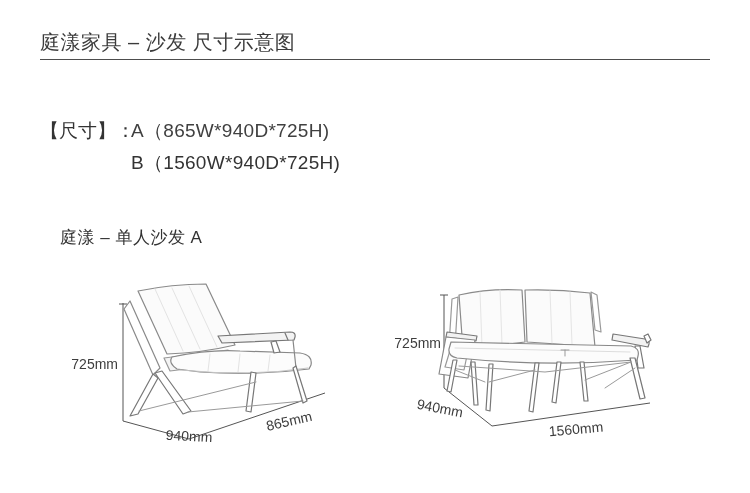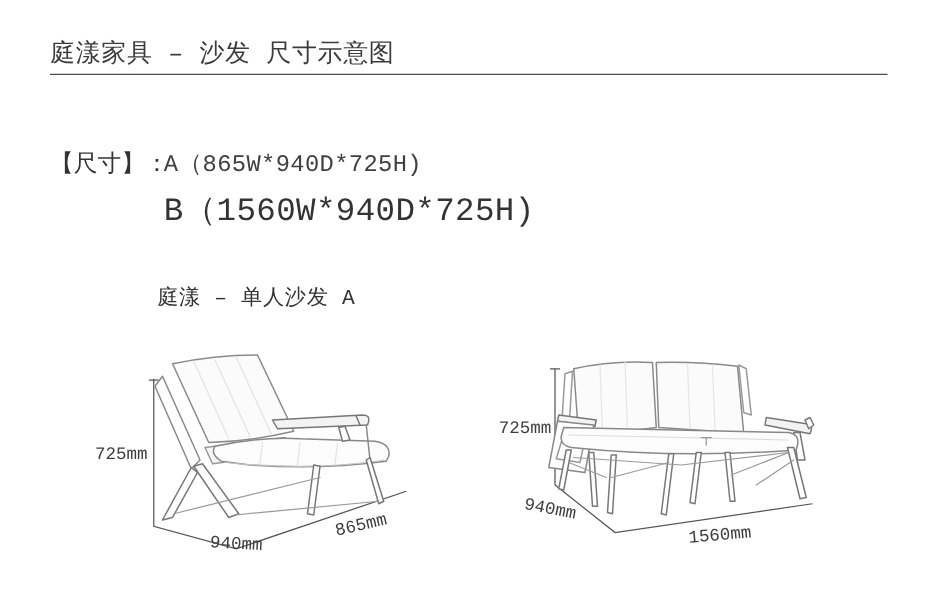--- a/index.html
+++ b/index.html
@@ -1,26 +1,26 @@
 <!DOCTYPE html>
 <html><head>
 <meta charset="utf-8">
 <style>
   html,body{margin:0;padding:0;background:#fff;}
   .page{
     position:relative;width:750px;height:493px;background:#ffffff;overflow:hidden;
-    font-family:Liberation Mono, monospace;color:#3a3a3a;
+    font-family:Liberation Sans, sans-serif;color:#3a3a3a;
   }
   .abs{position:absolute;}
   .page-title{left:40px;top:29px;font-size:20px;letter-spacing:0.5px;color:#3b3b3b;}
   .title-rule{left:40px;top:59px;width:670px;height:0;border-top:1px solid #4d4d4d;}
   .spec-label{left:40px;top:118px;font-size:19px;color:#333;}
   .spec-a{left:131px;top:118px;font-size:19px;color:#404040;letter-spacing:0.3px;}
-  .spec-b{left:131px;top:150px;font-size:26px;color:#333;letter-spacing:0.3px;}
-  .caption{top:226px;font-size:17px;color:#333;text-align:center;letter-spacing:0.5px;}
+  .spec-b{left:131px;top:150px;font-size:19px;color:#333;letter-spacing:0.3px;}
+  .caption{top:226px;font-size:17px;color:#333;letter-spacing:0.5px;}
   .caption-a{left:60px;width:290px;}
   .caption-b{left:402px;width:280px;}
   .dim{font-size:14px;color:#3d3d3d;white-space:nowrap;}
   .dim-a-height{left:56px;top:356px;width:62px;text-align:right;}
   .dim-a-depth{left:160px;top:428px;width:58px;text-align:center;transform:rotate(3deg);}
   .dim-a-width{left:257px;top:413px;width:64px;text-align:center;transform:rotate(-13deg);}
   .dim-b-height{left:383px;top:335px;width:58px;text-align:right;}
   .dim-b-depth{left:411px;top:400px;width:58px;text-align:center;transform:rotate(11deg);}
   .dim-b-width{left:542px;top:421px;width:68px;text-align:center;transform:rotate(-5deg);}
   .sketch-a{left:60px;top:270px;}

